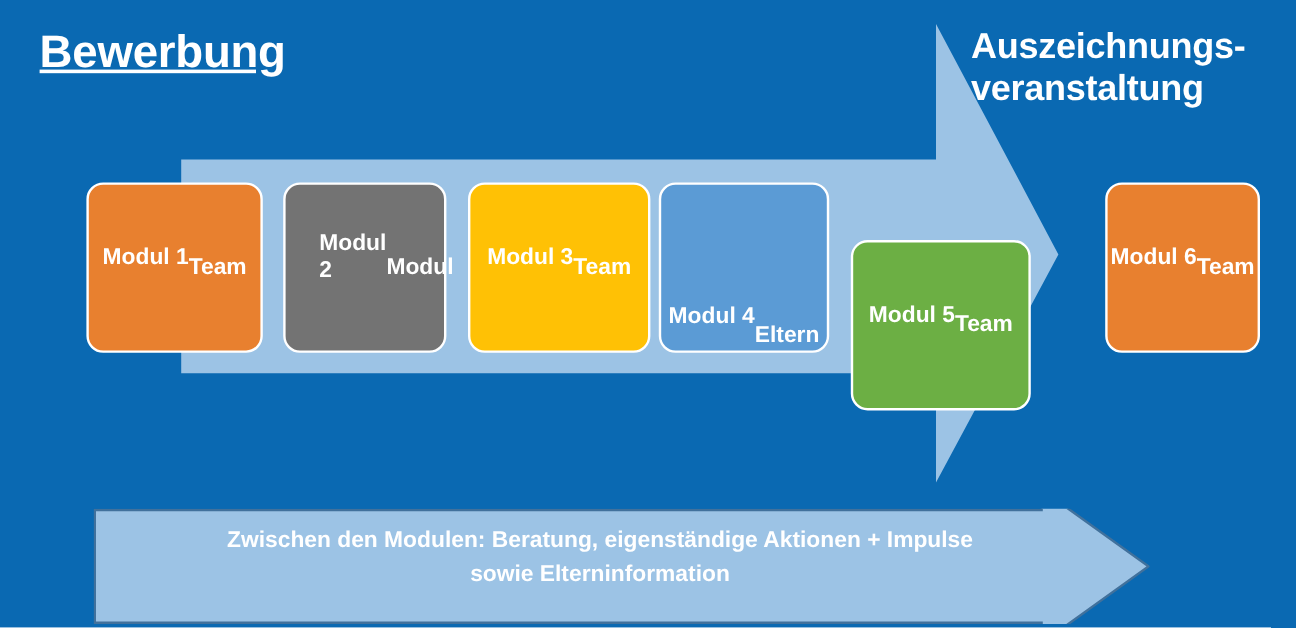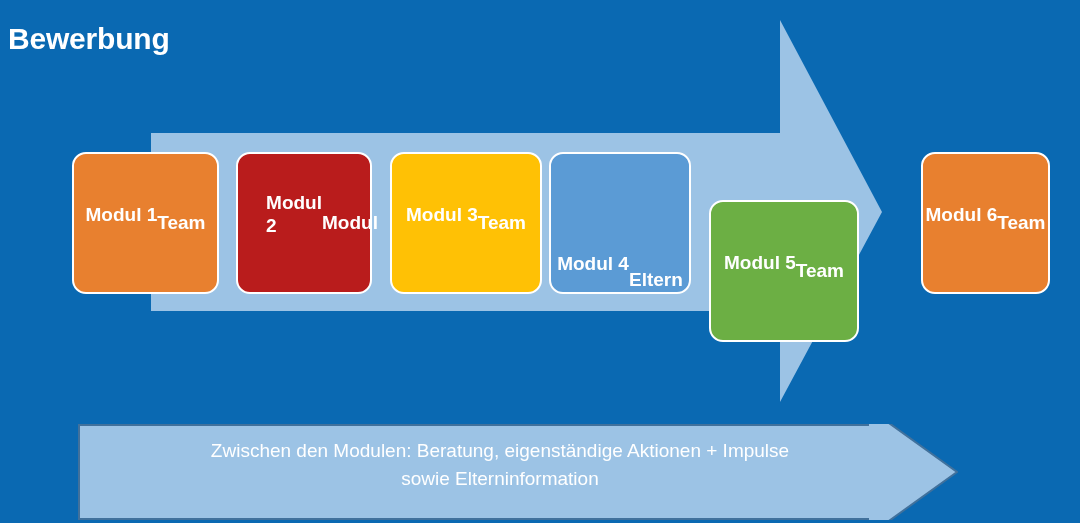--- a/index.html
+++ b/index.html
@@ -18,24 +18,25 @@
 
   
   .heading {
     position: absolute;
     color: #ffffff;
     font-weight: bold;
     line-height: 1.16;
     white-space: pre-line;
   }
   #title-left {
-    left: 8px;
+    left: 33px;
     top: 22px;
-    font-size: 30px;
+    font-size: 38px;
     letter-spacing: -0.2px;
+    text-decoration: underline;
   }
   #title-right {
     right: 42px;
     top: 22px;
     font-size: 30px;
     text-align: left;
     letter-spacing: -0.2px;
   }
 
   
@@ -82,44 +83,46 @@
     width: 880px;
     height: 96px;
   }
   #bottom-arrow-text {
     position: absolute;
     left: 120px;
     top: 437px;
     width: 760px;
     text-align: center;
     color: #ffffff;
-    font-weight: normal;
+    font-weight: bold;
     font-size: 19px;
     line-height: 1.45;
     white-space: pre-line;
     pointer-events: none;
   }
 </style>
 </head>
 <body>
 
 <div id="slide" style="background: rgb(10, 105, 178);">
 
   <svg id="main-arrow-svg" viewBox="0 0 1080 523" preserveAspectRatio="none">
     <polygon points="151,133 780,133 780,20 882,212 780,402 780,311 151,311" fill="#9CC3E5"></polygon>
   </svg>
 
   <div class="heading" id="title-left">Bewerbung</div>
 
+  <div class="heading" id="title-right">Auszeichnungs-
+veranstaltung</div>
 
   <div class="module" id="module-0" style="background: rgb(232, 128, 47);">
     <span class="m-title">Modul 1</span>
     <span class="m-sub">Team</span>
   </div>
-  <div class="module" id="module-1" style="background: #b91c1c; padding-left: 36px;">
+  <div class="module" id="module-1" style="background: #737373; padding-left: 36px;">
     <span class="m-title">Modul 2</span>
     <span class="m-sub">Modul</span>
   </div>
   <div class="module" id="module-2" style="background: rgb(255, 193, 5);">
     <span class="m-title">Modul 3</span>
     <span class="m-sub">Team</span>
   </div>
   <div class="module" id="module-3" style="background: rgb(91, 155, 213);">
     <span class="m-title">Modul 4</span>
     <span class="m-sub">Eltern</span>

